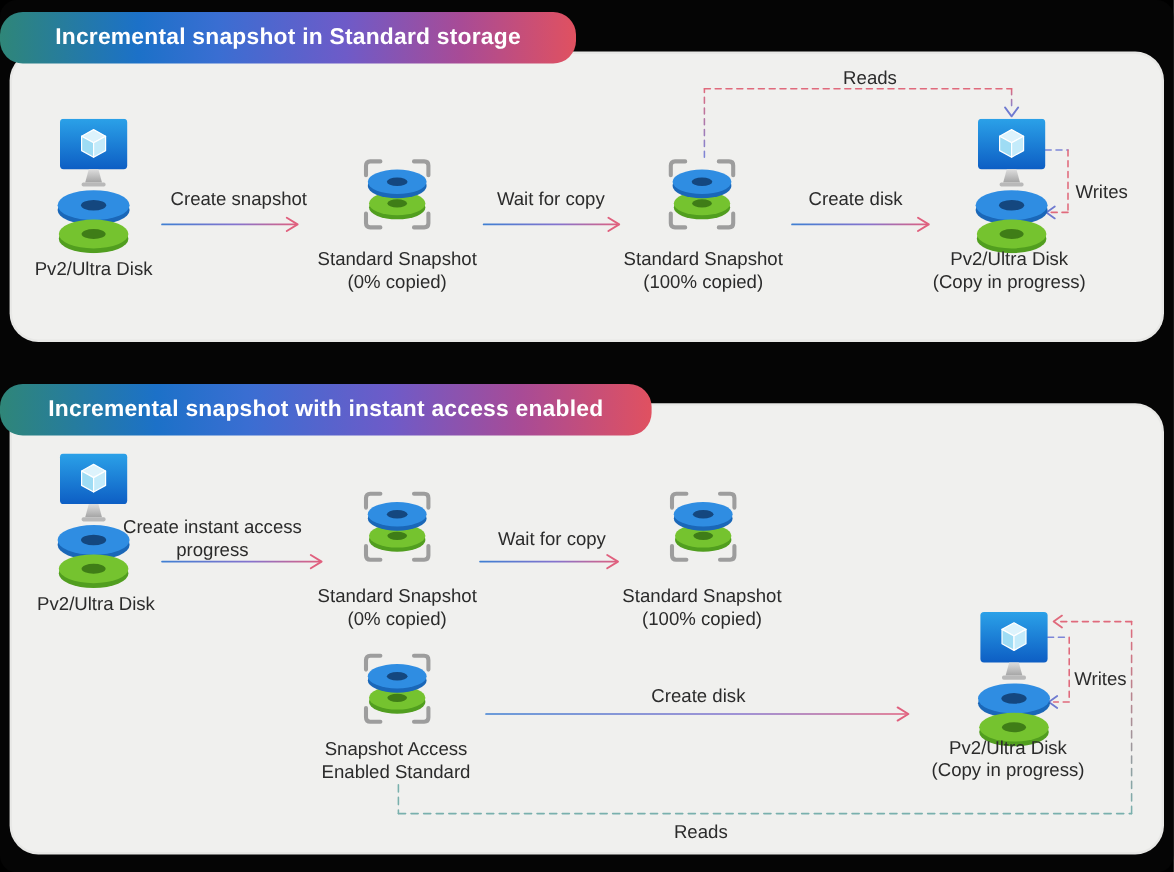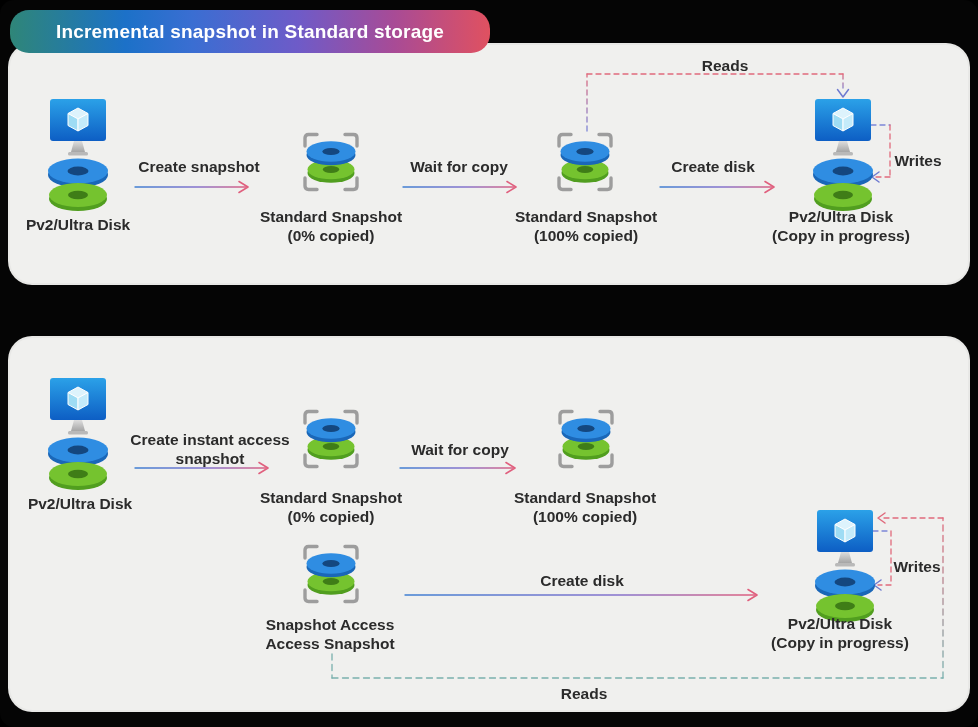--- a/index.html
+++ b/index.html
@@ -9,30 +9,30 @@
     font-family:"Liberation Sans","DejaVu Sans",sans-serif;
   }
   .panel{
     position:absolute;left:10px;width:958px;background:#f0f0ee;
     border-radius:22px;box-shadow:0 0 0 2px rgba(252,252,250,.92);
     z-index:1;
   }
   #panel-standard{top:45px;height:238px;}
   #panel-instant{top:338px;height:372px;}
   .pill{
-    position:absolute;left:10px;height:43px;border-radius:19px;z-index:2;
+    position:absolute;left:0;height:43px;border-radius:19px;z-index:2;
     display:flex;align-items:center;justify-content:center;
     color:#fff;font-size:19px;font-weight:600;letter-spacing:.2px;
     background:linear-gradient(90deg,#2f8678 0%,#1c71c8 24%,#3a6ed2 38%,#6e5bc8 60%,#a84b96 80%,#e05160 100%);
   }
   #pill-standard{top:10px;width:480px;}
   #pill-instant{top:320px;width:543px;}
   .lbl{
     position:absolute;transform:translateX(-50%);text-align:center;
-    font-size:15.5px;line-height:19px;color:#2b2b2b;white-space:nowrap;font-weight:bold;
+    font-size:15.5px;line-height:19px;color:#2b2b2b;white-space:nowrap;
   }
   .icon{position:absolute;}
   .overlay{position:absolute;left:0;top:0;pointer-events:none;}
 </style>
 </head>
 <body>
 
 <svg width="0" height="0" style="position:absolute" aria-hidden="true">
   <defs>
     <linearGradient id="gMon" x1="0" y1="0" x2="0" y2="1">
@@ -182,20 +182,23 @@
     </div>
 
     <div class="lbl" style="left:715px;top:11px">
       <span>Reads</span>
     </div>
     <div class="lbl" style="left:908px;top:106px">
       <span>Writes</span>
     </div>
   </div>
 
+  <div class="pill" id="pill-instant">
+    <span>Incremental snapshot with instant access enabled</span>
+  </div>
 
   <div class="panel" id="panel-instant">
 
     <svg class="overlay" width="958" height="372" viewBox="0 0 958 372">
       <defs>
         <linearGradient id="gB1" gradientUnits="userSpaceOnUse" x1="125" y1="0" x2="258" y2="0">
           <stop offset="0" stop-color="#3f7fd2"></stop>
             <stop offset=".55" stop-color="#8573cd"></stop>
             <stop offset="1" stop-color="#e0607e"></stop>
         </linearGradient>
@@ -243,23 +246,23 @@
       </g>
     </svg>
 
     <svg class="icon" style="left:32px;top:40px" width="72" height="112" viewBox="0 0 72 112">
         <use href="#icon-vm"></use>
       </svg>
     <div class="lbl" style="left:70px;top:156px">
       <span>Pv2/Ultra Disk</span>
     </div>
 
-    <div class="lbl" style="left:200px;top:92px">
+    <div class="lbl" style="left:167px;top:92px">
       <div>Create instant access</div>
-      <div>snapshot</div>
+      <div>progress</div>
     </div>
 
     <svg class="icon" style="left:292px;top:70px" width="58" height="62" viewBox="0 0 58 62">
         <use href="#icon-snap"></use>
       </svg>
     <div class="lbl" style="left:321px;top:150px">
       <div>Standard Snapshot</div>
       <div>(0% copied)</div>
     </div>
 
@@ -273,21 +276,21 @@
     <div class="lbl" style="left:575px;top:150px">
       <div>Standard Snapshot</div>
       <div>(100% copied)</div>
     </div>
 
     <svg class="icon" style="left:292px;top:205px" width="58" height="62" viewBox="0 0 58 62">
         <use href="#icon-snap"></use>
       </svg>
     <div class="lbl" style="left:320px;top:277px">
       <div>Snapshot Access</div>
-      <div>Access Snapshot</div>
+      <div>Enabled Standard</div>
     </div>
 
     <div class="lbl" style="left:572px;top:233px">
       <span>Create disk</span>
     </div>
 
     <svg class="icon" style="left:799px;top:172px" width="72" height="112" viewBox="0 0 72 112">
         <use href="#icon-vm"></use>
       </svg>
     <div class="lbl" style="left:830px;top:276px">

